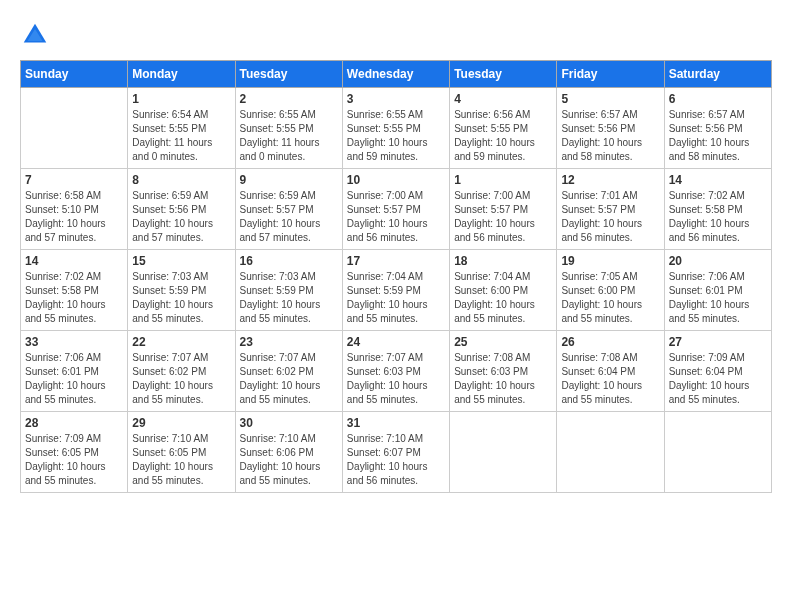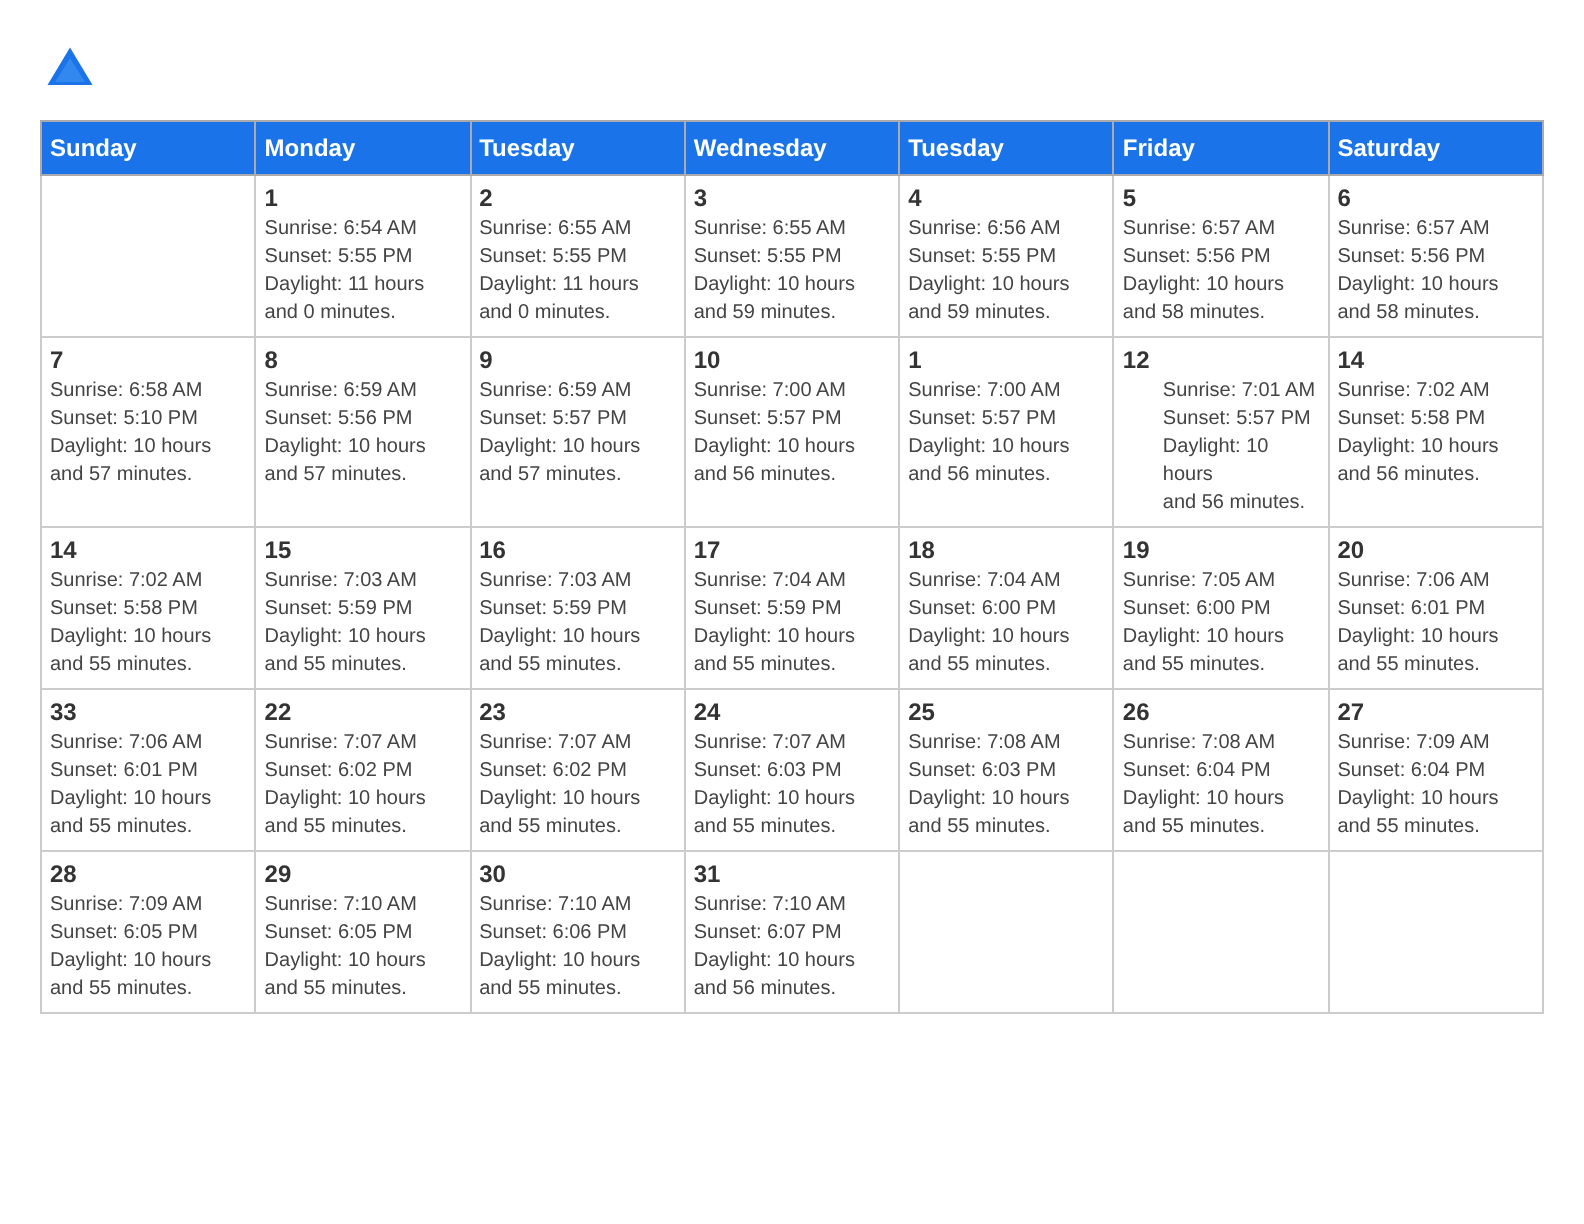--- a/index.html
+++ b/index.html
@@ -199,21 +199,21 @@
         </td>
         <td>
           <div class="day-number">1</div>
           <div class="day-info" style="white-space: pre-line;">Sunrise: 7:00 AM
 Sunset: 5:57 PM
 Daylight: 10 hours
 and 56 minutes.</div>
         </td>
         <td>
           <div class="day-number">12</div>
-          <div class="day-info" style="white-space: pre-line; margin-left: 20px;">Sunrise: 7:01 AM
+          <div class="day-info" style="white-space: pre-line;">Sunrise: 7:01 AM
 Sunset: 5:57 PM
 Daylight: 10 hours
 and 56 minutes.</div>
         </td>
         <td>
           <div class="day-number">14</div>
           <div class="day-info" style="white-space: pre-line;">Sunrise: 7:02 AM
 Sunset: 5:58 PM
 Daylight: 10 hours
 and 56 minutes.</div>

